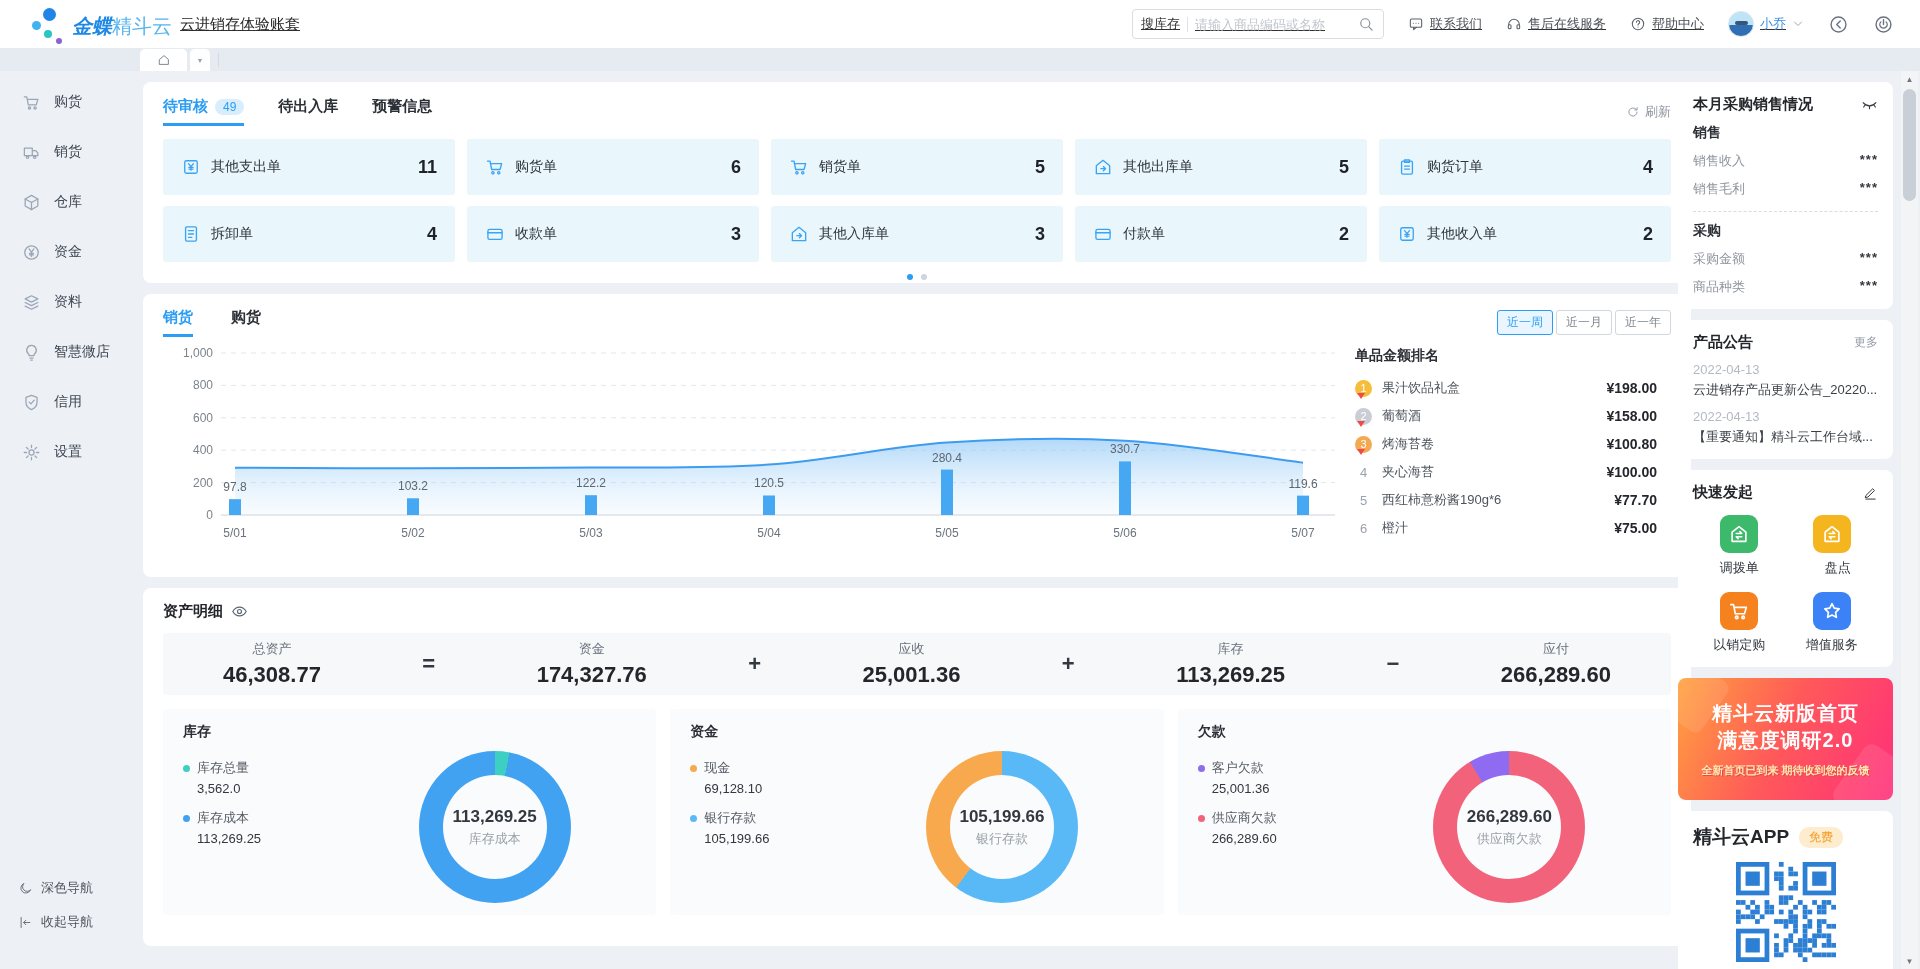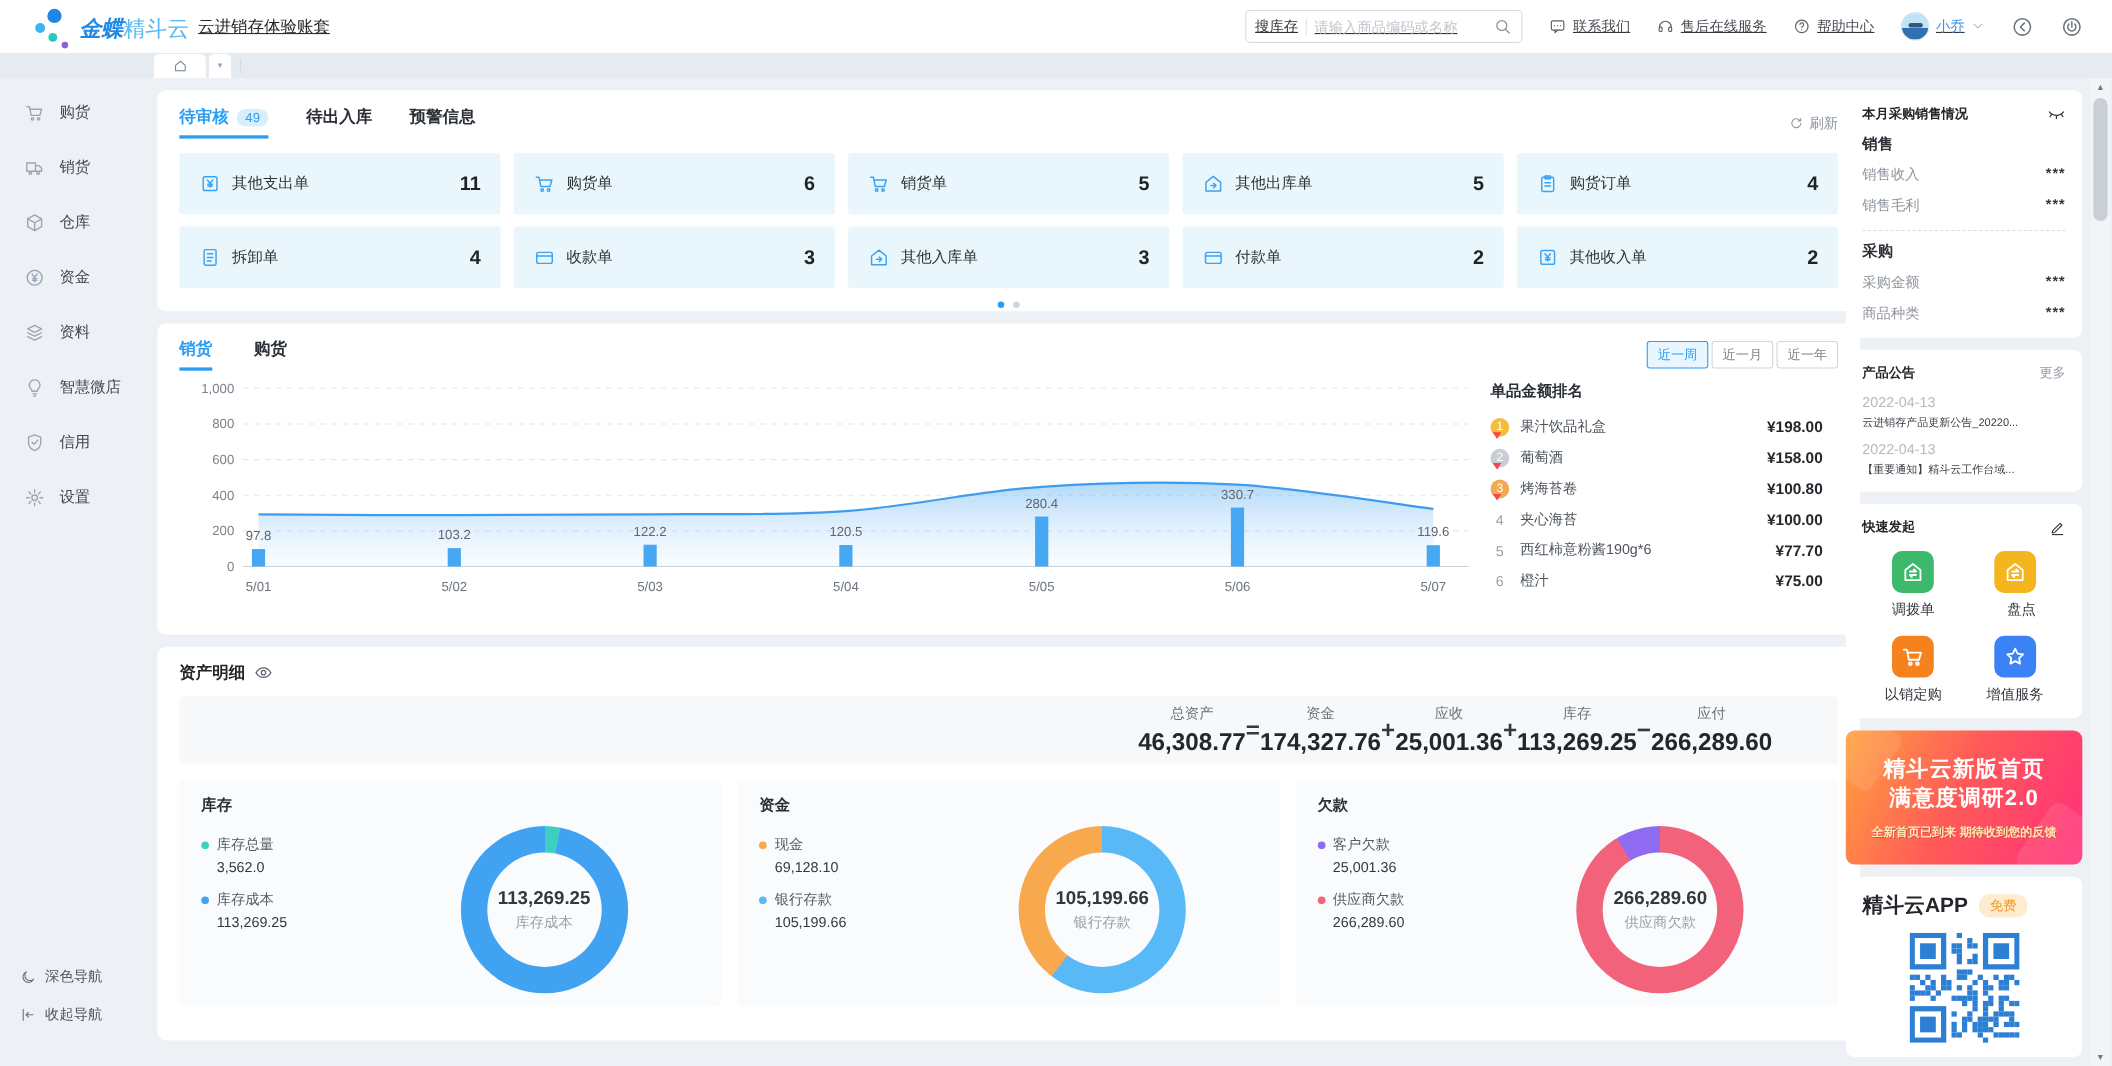--- a/index.html
+++ b/index.html
@@ -86,21 +86,21 @@
   .rk-medal{width:17px;height:17px;border-radius:50%;color:#fff;font-size:11px;display:flex;align-items:center;justify-content:center;position:relative;flex:none;}
   .m1{background:#f6bd3a;} .m2{background:#c9ced6;} .m3{background:#f3a952;}
   .m1::after,.m2::after,.m3::after{content:'';position:absolute;left:2px;bottom:-6px;border:4px solid transparent;border-top:6px solid #f04b4b;}
   .rk-plain{background:transparent;color:#9aa2ac;font-size:13px;}
   .rk-name{font-size:13px;color:#4d545c;margin-left:10px;white-space:nowrap;overflow:hidden;text-overflow:ellipsis;}
   .rk-amt{margin-left:auto;font-size:14px;font-weight:bold;color:#23262b;}
   
   .assets{height:358px;margin-top:11px;padding:14px 20px;}
   .as-title{display:flex;align-items:center;gap:8px;font-size:15px;font-weight:bold;color:#23262b;}
   .as-title .i{width:17px;height:17px;color:#5c6670;}
-  .formula{margin-top:12px;height:62px;background:#f7f8fa;border-radius:4px;display:flex;align-items:center;justify-content:flex-end;padding:0 60px;}
+  .formula{margin-top:12px;height:62px;background:#f7f8fa;border-radius:4px;display:flex;align-items:center;justify-content:space-between;padding:0 60px;}
   .fm-item{text-align:center;}
   .fm-lb{font-size:13px;color:#6a727c;}
   .fm-val{font-size:22px;font-weight:bold;color:#23262b;margin-top:4px;}
   .fm-op{font-size:22px;font-weight:bold;color:#33383f;}
   .donut-row{display:flex;gap:14px;margin-top:14px;}
   .donut-card{flex:1;background:#fafbfd;border-radius:4px;padding:14px 20px;height:206px;}
   .dc-title{font-size:14px;font-weight:bold;color:#2b2f36;}
   .dc-body{display:flex;margin-top:10px;}
   .legend{width:170px;padding-top:8px;}
   .lg-item{margin-bottom:13px;}
@@ -111,30 +111,30 @@
   .donut-wrap{margin:0 auto;position:relative;width:152px;height:152px;}
   .donut{width:152px;height:152px;border-radius:50%;}
   .donut-hole{position:absolute;inset:24px;border-radius:50%;background:#fafbfd;display:flex;flex-direction:column;align-items:center;justify-content:center;}
   .dh-val{font-size:17px;font-weight:bold;color:#33383f;}
   .dh-lb{font-size:13px;color:#99a0a8;margin-top:3px;}
 
   
   .rightcol{position:absolute;left:1678px;top:71px;width:215px;}
   .rc-card{background:#fff;border-radius:8px;margin-top:11px;padding:13px 15px;}
   .rc-head{display:flex;align-items:center;}
-  .rc-title{font-size:12px;font-weight:bold;color:#23262b;}
+  .rc-title{font-size:15px;font-weight:bold;color:#23262b;}
   .rc-head .i{margin-left:auto;width:17px;height:17px;color:#33383f;}
   .sum-sec{margin-top:10px;}
   .sec-h{font-size:14px;font-weight:bold;color:#2b2f36;margin-bottom:4px;}
   .sum-row{display:flex;font-size:13px;color:#8f959e;margin-top:10px;}
   .sum-row b{margin-left:auto;color:#33383f;font-weight:bold;letter-spacing:1px;}
   .dash-div{border-top:1px dashed #d8dde3;margin:13px 0 10px;}
   .more{margin-left:auto;font-size:12px;color:#959ca6;cursor:pointer;}
   .ann-date{font-size:13px;color:#b3bac2;margin-top:10px;}
-  .ann-text{font-size:10px;color:#3a3f46;margin-top:4px;white-space:nowrap;overflow:hidden;text-overflow:ellipsis;}
+  .ann-text{font-size:13px;color:#3a3f46;margin-top:4px;white-space:nowrap;overflow:hidden;text-overflow:ellipsis;}
   .qa-grid{display:grid;grid-template-columns:1fr 1fr;row-gap:15px;margin-top:13px;justify-items:center;}
   .qa-item{text-align:right;cursor:pointer;}
   .qa-tile{width:38px;height:38px;border-radius:9px;display:flex;align-items:center;justify-content:center;margin:0 auto;color:#fff;}
   .qa-tile .i{width:22px;height:22px;stroke-width:1.8;}
   .qa-lb{font-size:13px;color:#33383f;margin-top:6px;}
   .banner{height:122px;border-radius:8px;margin-top:11px;background:linear-gradient(115deg,#ffa23e 0%,#ff5959 48%,#ff2f7b 100%);position:relative;overflow:hidden;text-align:center;padding-top:22px;cursor:pointer;}
   .banner::before,.banner::after{content:'';position:absolute;background:rgba(255,255,255,.10);transform:rotate(35deg);}
   .banner::before{width:60px;height:60px;left:-18px;top:-14px;border-radius:8px;}
   .banner::after{width:70px;height:70px;right:-20px;bottom:-24px;border-radius:10px;}
   .bn-line{font-size:20px;font-weight:bold;color:#fff;letter-spacing:1px;line-height:27px;position:relative;z-index:1;}

